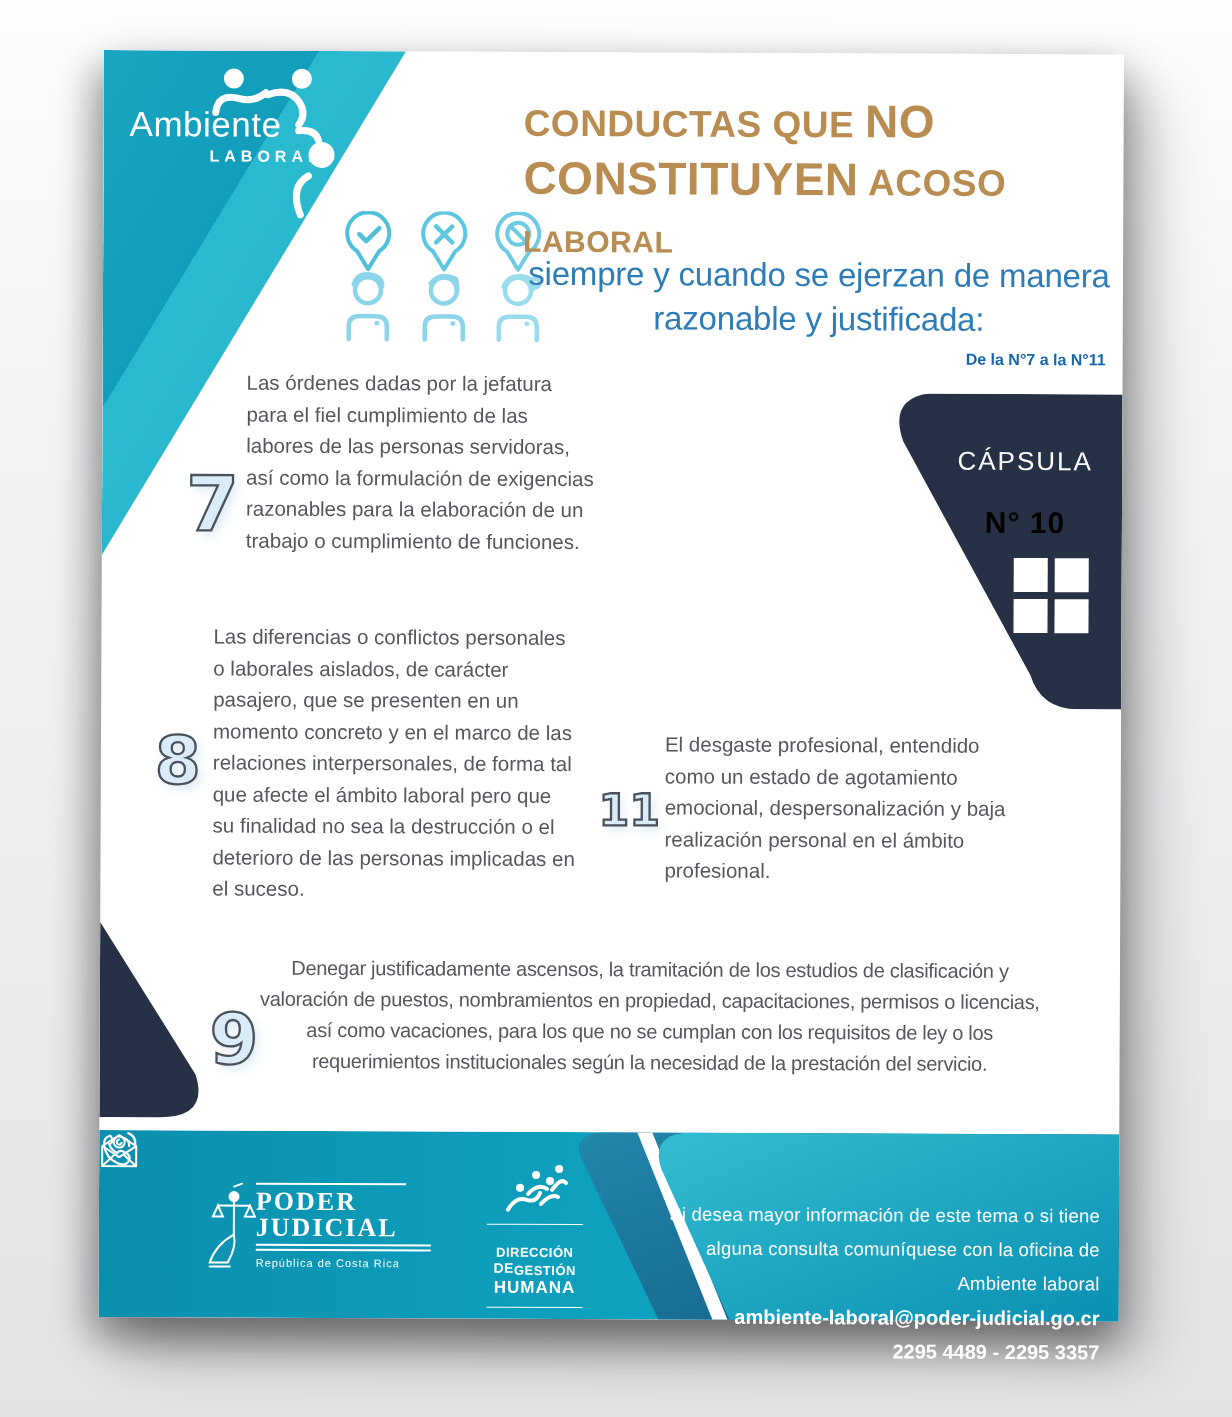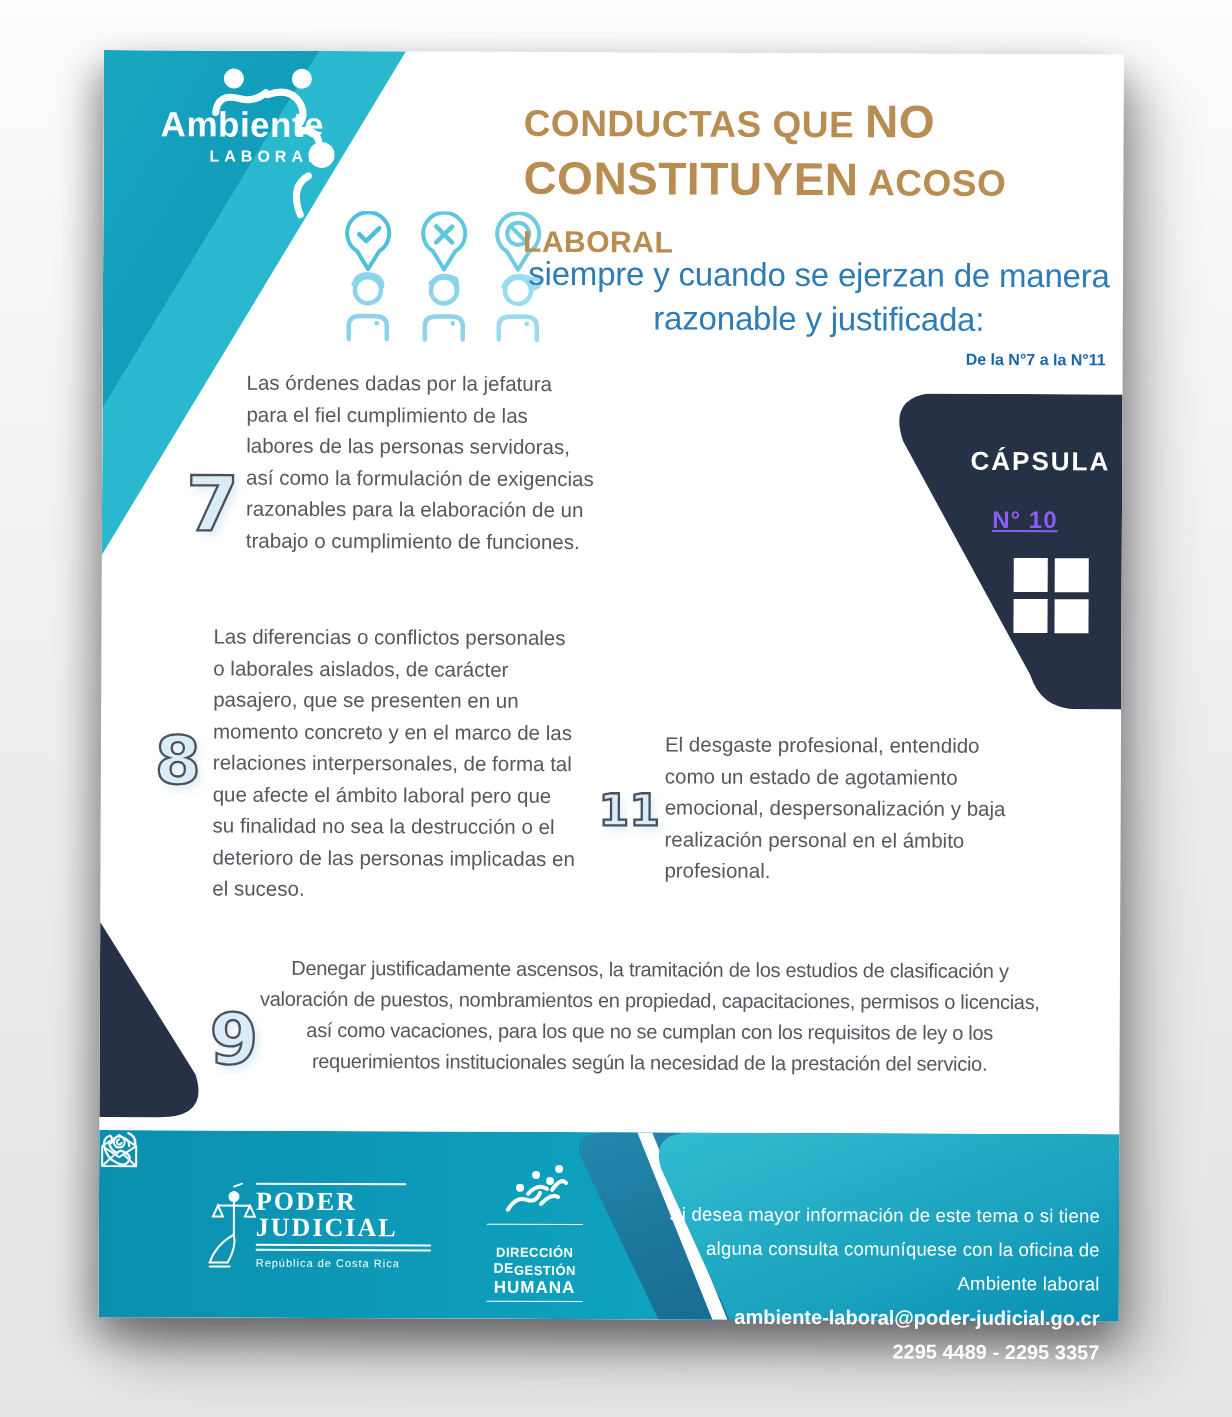--- a/index.html
+++ b/index.html
@@ -12,41 +12,41 @@
     position:absolute;left:104px;top:50px;width:1020px;height:1267px;background:#ffffff;
     transform:rotate(0.25deg);transform-origin:top left;
     box-shadow:0 20px 45px rgba(0,0,0,.38),28px 38px 60px rgba(0,0,0,.20),-14px 18px 35px rgba(0,0,0,.14);
   }
   
   .wedge{
     position:absolute;left:0;top:0;width:320px;height:520px;
     clip-path:polygon(0 0,302px 0,0 505px);
     background:linear-gradient(121deg,#18a6c0 0%,#129dbb 34%,#2abacf 34%,#28b7cd 57%,#0e93b2 57%,#0a88aa 100%);
   }
-  .logo-title{position:absolute;left:26px;top:54px;font-size:35px;font-weight:700;color:#fff;letter-spacing:.5px;margin-left:31px;}
+  .logo-title{position:absolute;left:26px;top:54px;font-size:35px;font-weight:400;color:#fff;letter-spacing:.5px;}
   .logo-sub{position:absolute;left:106px;top:97px;font-size:16px;font-weight:600;letter-spacing:5px;color:#fff;}
   .logo-figs{position:absolute;left:100px;top:6px;}
   
   .pins{position:absolute;left:236px;top:160px;}
   
   .title{position:absolute;left:420px;top:42px;width:600px;color:#b98c52;}
   .t1{font-size:37px;font-weight:700;line-height:52px;letter-spacing:.5px;}
   .t2{font-size:37px;font-weight:700;line-height:56px;letter-spacing:.5px;}
   .big{font-size:46px;font-weight:800;}
   .t3{font-size:30px;font-weight:800;line-height:44px;margin-top:10px;letter-spacing:.5px;}
   .subtitle{position:absolute;left:418px;top:200px;width:596px;text-align:center;
     font-size:33px;line-height:44px;color:#2e7cb6;letter-spacing:-.2px;}
   .range-note{position:absolute;right:17px;top:297px;font-size:16px;font-weight:700;color:#1565ad;}
   
   .capsule{position:absolute;left:786px;top:340px;width:234px;height:315px;}
   .capsule svg{position:absolute;left:0;top:0;}
-  .cap-label{position:absolute;left:28px;top:52px;width:194px;text-align:right;
-    color:#fff;font-size:26px;font-weight:700;letter-spacing:2px;}
+  .cap-label{position:absolute;left:40px;top:52px;width:194px;text-align:center;
+    color:#fff;font-size:26px;font-weight:400;letter-spacing:2px;}
   .cap-num{position:absolute;left:40px;top:112px;width:194px;text-align:center;
-    color:#8b5cf6;font-size:24px;font-weight:800;letter-spacing:1px;text-decoration:underline;}
+    color:#000000;font-size:30px;font-weight:800;letter-spacing:1px;}
   
   .item{position:absolute;}
   .itext{margin:0;font-size:20.5px;line-height:31.5px;color:#55575e;}
   .num{
     position:absolute;font-family:"DejaVu Sans",sans-serif;font-weight:700;
     color:#daecf8;-webkit-text-stroke:2.3px #4a515b;
     text-shadow:4px 5px 10px rgba(140,190,220,.30);line-height:1;
   }
   #it7{left:144px;top:316px;width:348px;}   #it7 .num{left:-60px;top:100px;font-size:76px;}
   #it8{left:112px;top:570px;width:364px;}   #it8 .num{left:-58px;top:108px;font-size:66px;}
@@ -65,21 +65,21 @@
   .pj-l1,.pj-l2{font-family:"Liberation Serif","DejaVu Serif",serif;font-size:26px;line-height:26px;
     font-weight:700;letter-spacing:2px;}
   .pj-rule-top{height:2px;background:#fff;width:150px;margin-bottom:4px;}
   .pj-rules div{height:2px;background:#fff;margin-top:3px;width:175px;}
   .pj-tag{font-size:11px;letter-spacing:1px;margin-top:6px;}
   .gh{position:absolute;left:388px;top:30px;width:96px;text-align:center;color:#fff;}
   .gh svg{display:block;margin:0 auto;}
   .gh-l1{font-size:13px;font-weight:700;letter-spacing:.5px;border-top:1.5px solid #fff;padding-top:20px;margin-top:4px;}
   .gh-l2{font-size:13px;font-weight:700;letter-spacing:.5px;}
   .gh-l2 .sm{font-size:14px;vertical-align:2px;}
-  .gh-l3{font-size:17px;font-weight:700;letter-spacing:1px;border-bottom:1.5px solid #fff;padding-bottom:3px;}
+  .gh-l3{font-size:17px;font-weight:700;letter-spacing:1px;border-bottom:1.5px solid #fff;padding-bottom:9px;}
   .contact{position:absolute;right:19px;top:65px;width:460px;text-align:right;color:#fff;}
   .c1,.c2,.c3{font-size:18.5px;line-height:34px;letter-spacing:.2px;}
   .c-email{font-size:20px;font-weight:700;line-height:34px;}
   .c-phone{font-size:20px;font-weight:700;line-height:35px;}
   .env-icon{position:absolute;left:639px;top:155px;}
   .ph-icon{position:absolute;left:656px;top:190px;}
 </style>
 </head>
 <body>
 

